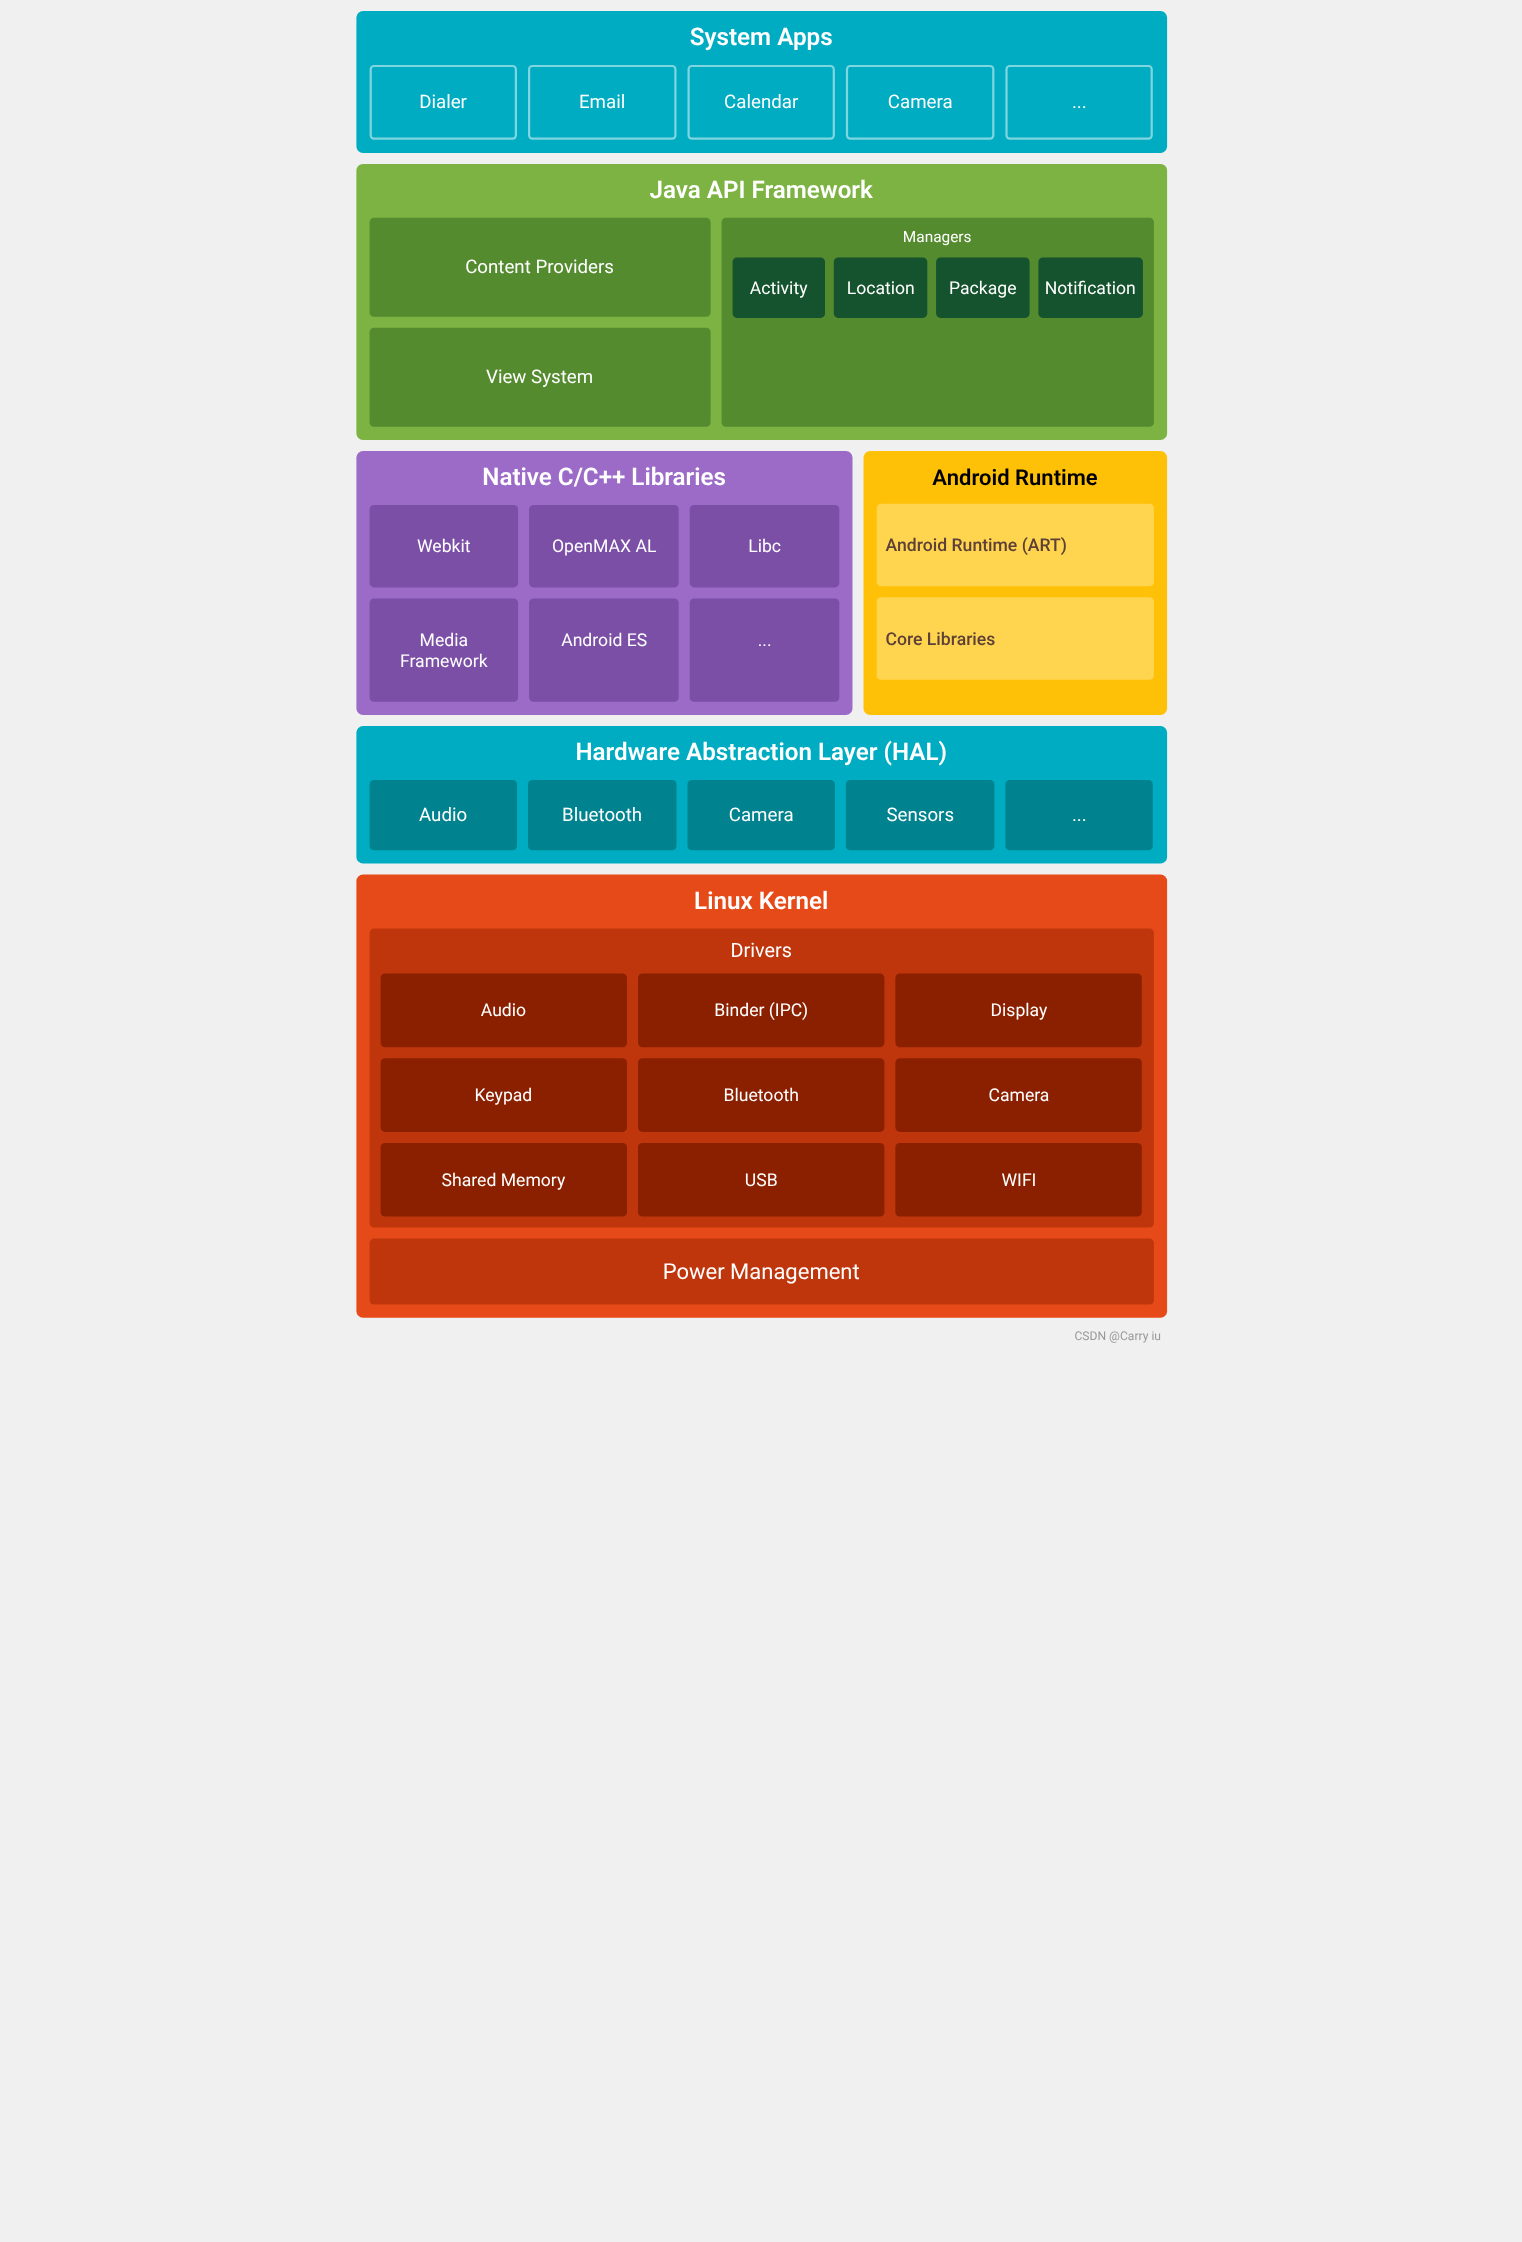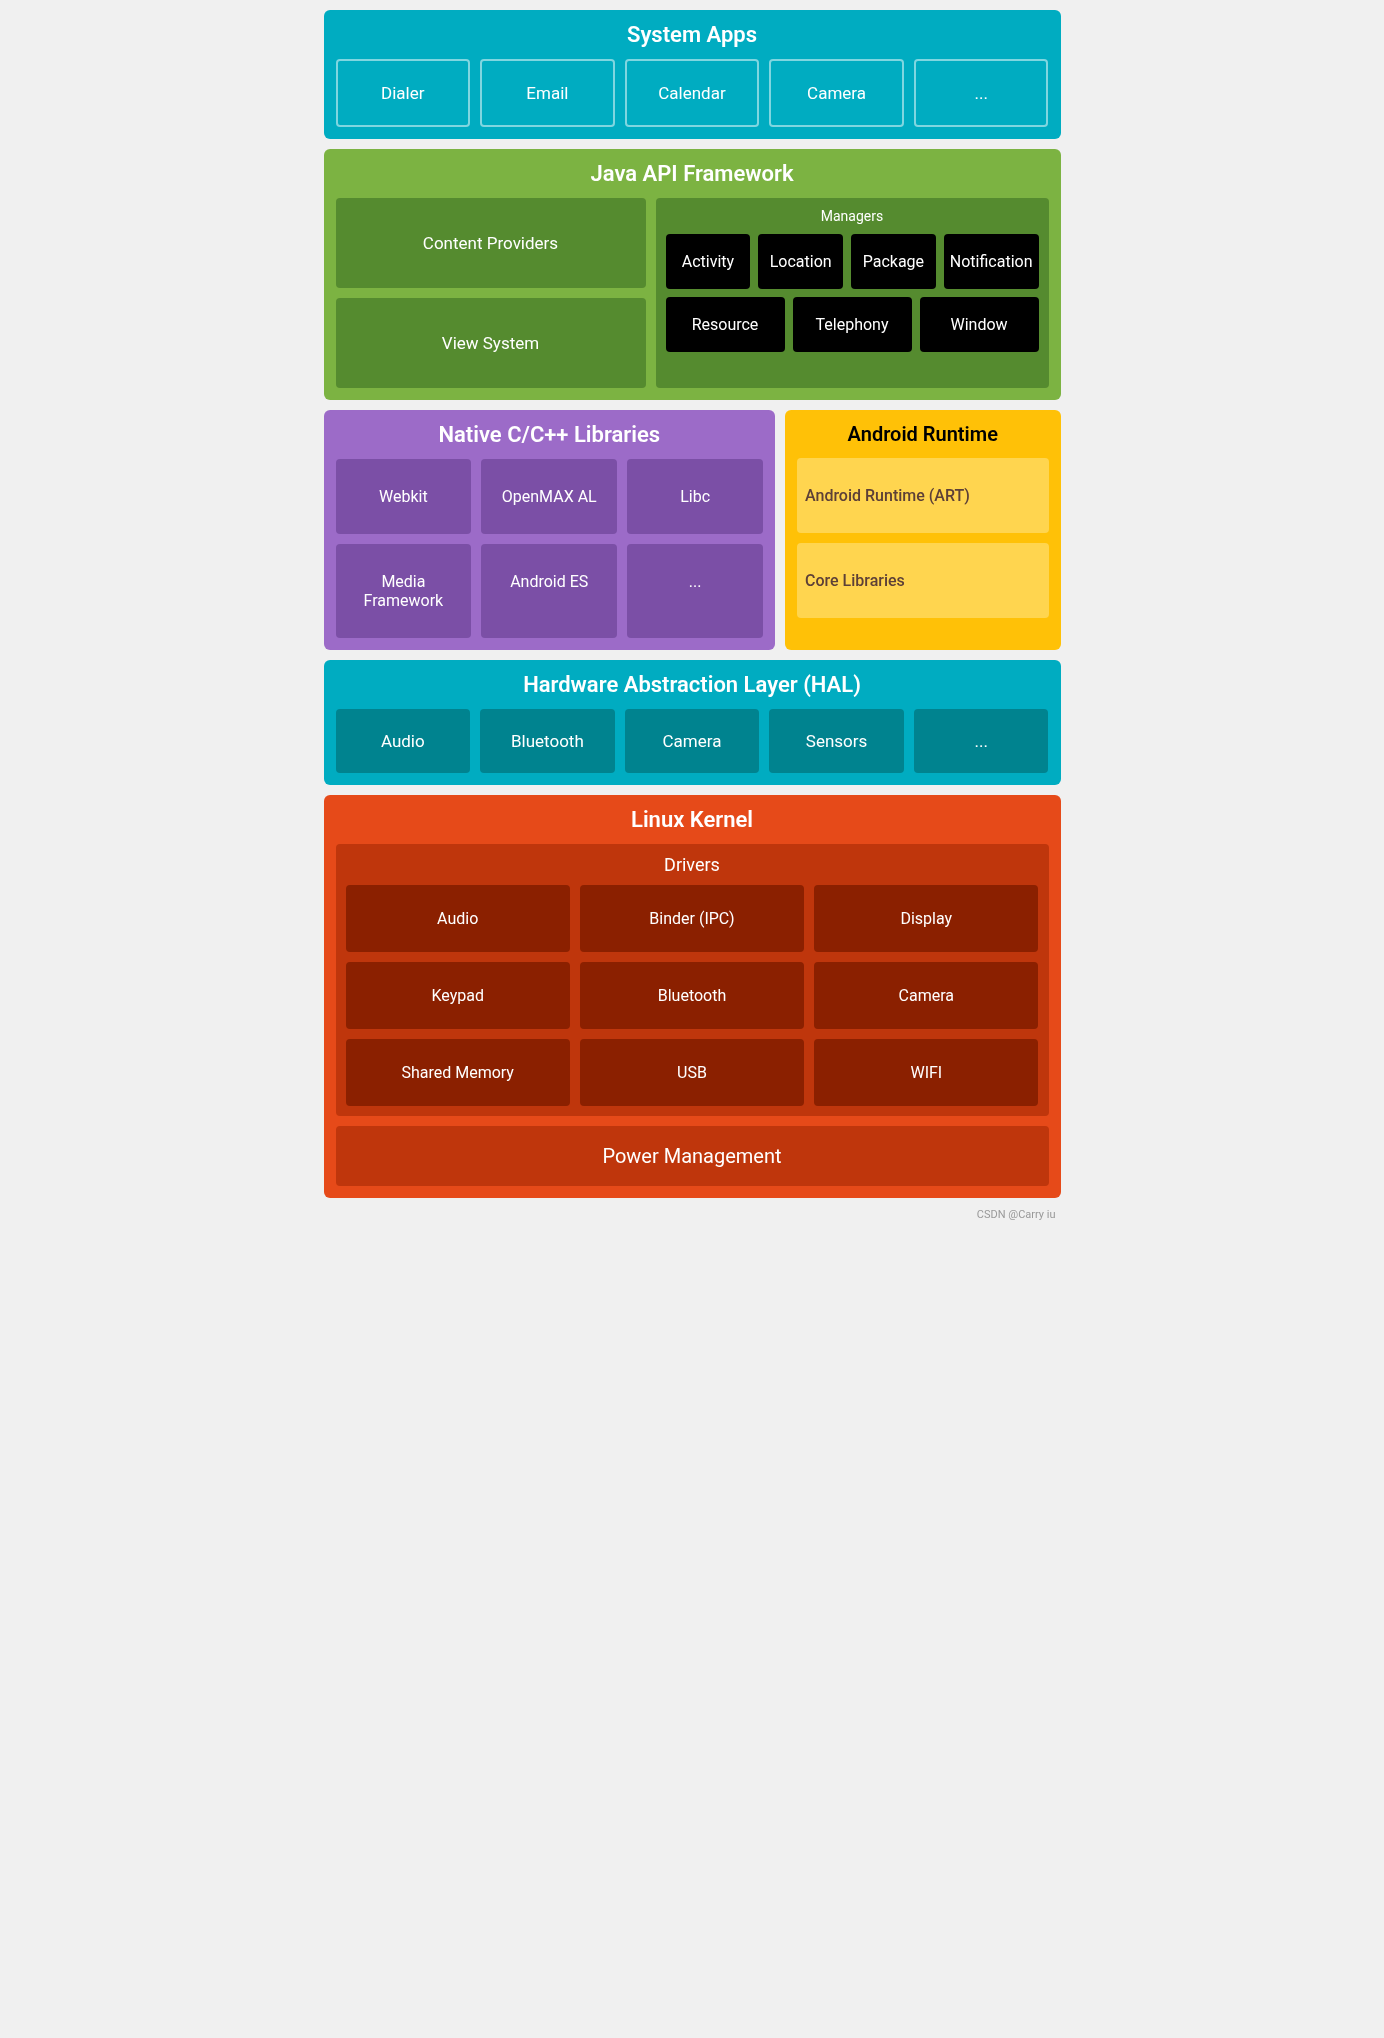--- a/index.html
+++ b/index.html
@@ -90,21 +90,21 @@
       grid-template-columns: 1fr 1fr 1fr 1fr;
       gap: 8px;
       margin-bottom: 8px;
     }
     .java-api .managers-grid2 {
       display: grid;
       grid-template-columns: 1fr 1fr 1fr;
       gap: 8px;
     }
     .java-api .mgr-item {
-      background: #000000;
+      background: #14532d;
       border-radius: 4px;
       color: white;
       text-align: center;
       padding: 18px 6px;
       font-size: 16px;
     }
 
     
     .native-runtime-row {
       display: flex;
@@ -247,25 +247,20 @@
         <div class="cp-item">View System</div>
       </div>
       <div class="managers-col">
         <div class="managers-title">Managers</div>
         <div class="managers-grid">
           <div class="mgr-item">Activity</div>
           <div class="mgr-item">Location</div>
           <div class="mgr-item">Package</div>
           <div class="mgr-item">Notification</div>
         </div>
-        <div class="managers-grid2">
-          <div class="mgr-item">Resource</div>
-          <div class="mgr-item">Telephony</div>
-          <div class="mgr-item">Window</div>
-        </div>
       </div>
     </div>
   </div>
 
   <div class="native-runtime-row">
     <div class="native-libs">
       <div class="section-title">Native C/C++ Libraries</div>
       <div class="grid">
         <div class="lib-item">Webkit</div>
         <div class="lib-item">OpenMAX AL</div>

